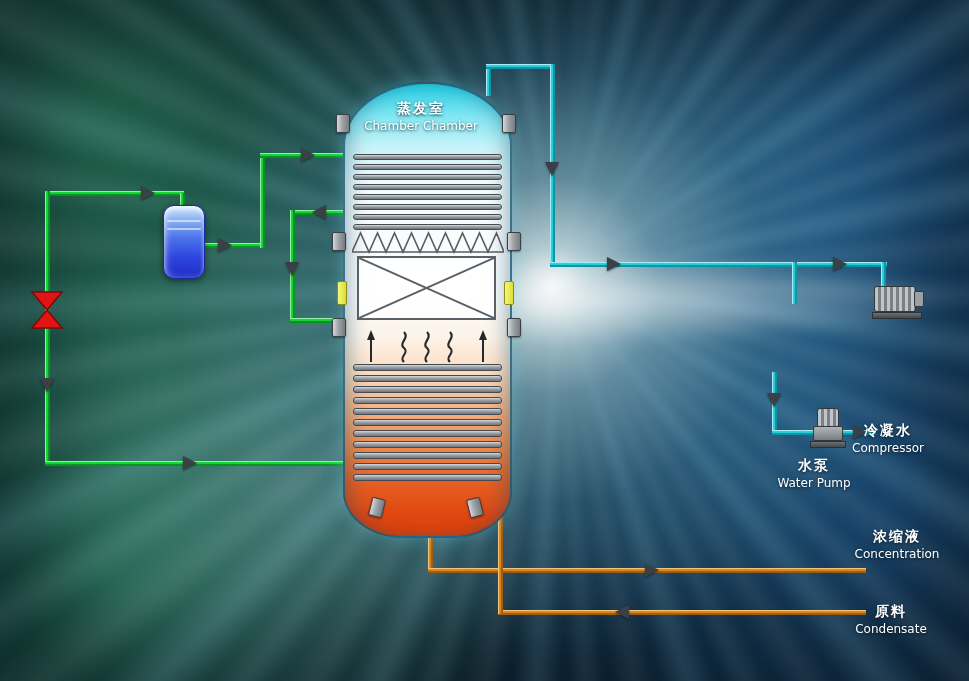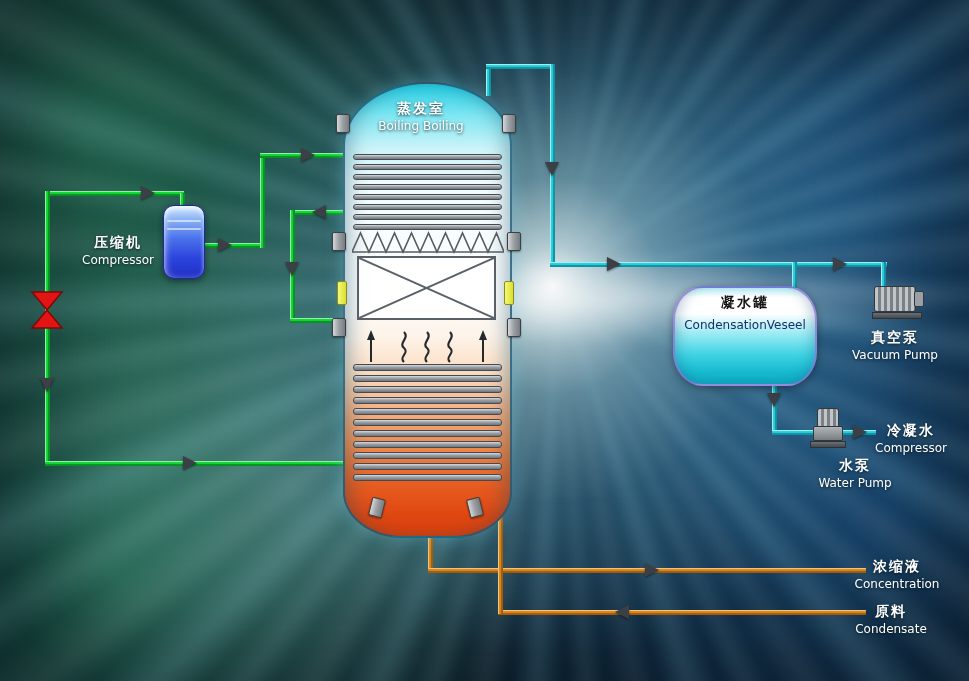--- a/index.html
+++ b/index.html
@@ -207,58 +207,46 @@
   <div class="compressor">
     <div class="band" style="top:14px"></div>
     <div class="band" style="top:22px"></div>
   </div>
 
   <svg class="valve-svg" width="34" height="40" viewBox="0 0 34 40">
     <polygon points="2,2 32,2 17,20" fill="#e31414" stroke="#7e0808" stroke-width="1.5"></polygon>
     <polygon points="2,38 32,38 17,20" fill="#e31414" stroke="#7e0808" stroke-width="1.5"></polygon>
   </svg>
 
-  <div class="tank">
-    <div class="zh">凝水罐</div>
-    <div class="en">CondensationVeseel</div>
-  </div>
 
   <div style="position:absolute;left:872px;top:282px;width:52px;height:40px">
     <div class="pumpbody" style="position:absolute;left:2px;top:4px;width:40px;height:24px"></div>
     <div style="position:absolute;left:42px;top:9px;width:8px;height:14px;background:#9aa0a5;border:1px solid #33383d;border-radius:2px"></div>
     <div class="pumpbase" style="left:0;top:30px;width:48px;height:5px"></div>
   </div>
 
   <div style="position:absolute;left:808px;top:408px;width:38px;height:42px">
     <div class="pumpbody" style="position:absolute;left:9px;top:0;width:20px;height:18px"></div>
     <div style="position:absolute;left:5px;top:18px;width:28px;height:13px;background:linear-gradient(180deg,#b0b5b9,#787d82);border:1px solid #33383d;border-radius:2px"></div>
     <div class="pumpbase" style="left:2px;top:33px;width:34px;height:5px"></div>
   </div>
 
   <div class="label" style="left:421px;top:98px;color:#fff">
     <div class="zh">蒸发室</div>
-    <div class="en">Boiling Boiling</div>
-  </div>
-  <div class="label" style="left:118px;top:232px">
-    <div class="zh">压缩机</div>
-    <div class="en">Compressor</div>
-  </div>
-  <div class="label" style="left:895px;top:327px">
-    <div class="zh">真空泵</div>
-    <div class="en">Vacuum Pump</div>
-  </div>
-  <div class="label" style="left:855px;top:455px">
+    <div class="en">Chamber Chamber</div>
+  </div>
+  <div class="label" style="left:814px;top:455px">
     <div class="zh">水泵</div>
     <div class="en">Water Pump</div>
   </div>
-  <div class="label" style="left:911px;top:420px">
+  <div class="label" style="left:888px;top:420px">
     <div class="zh">冷凝水</div>
     <div class="en">Compressor</div>
   </div>
-  <div class="label" style="left:897px;top:556px">
+  <div class="label" style="left:897px;top:526px">
     <div class="zh">浓缩液</div>
     <div class="en">Concentration</div>
   </div>
   <div class="label" style="left:891px;top:601px">
     <div class="zh">原料</div>
     <div class="en">Condensate</div>
   </div>
 </div>
 
 </body></html>

